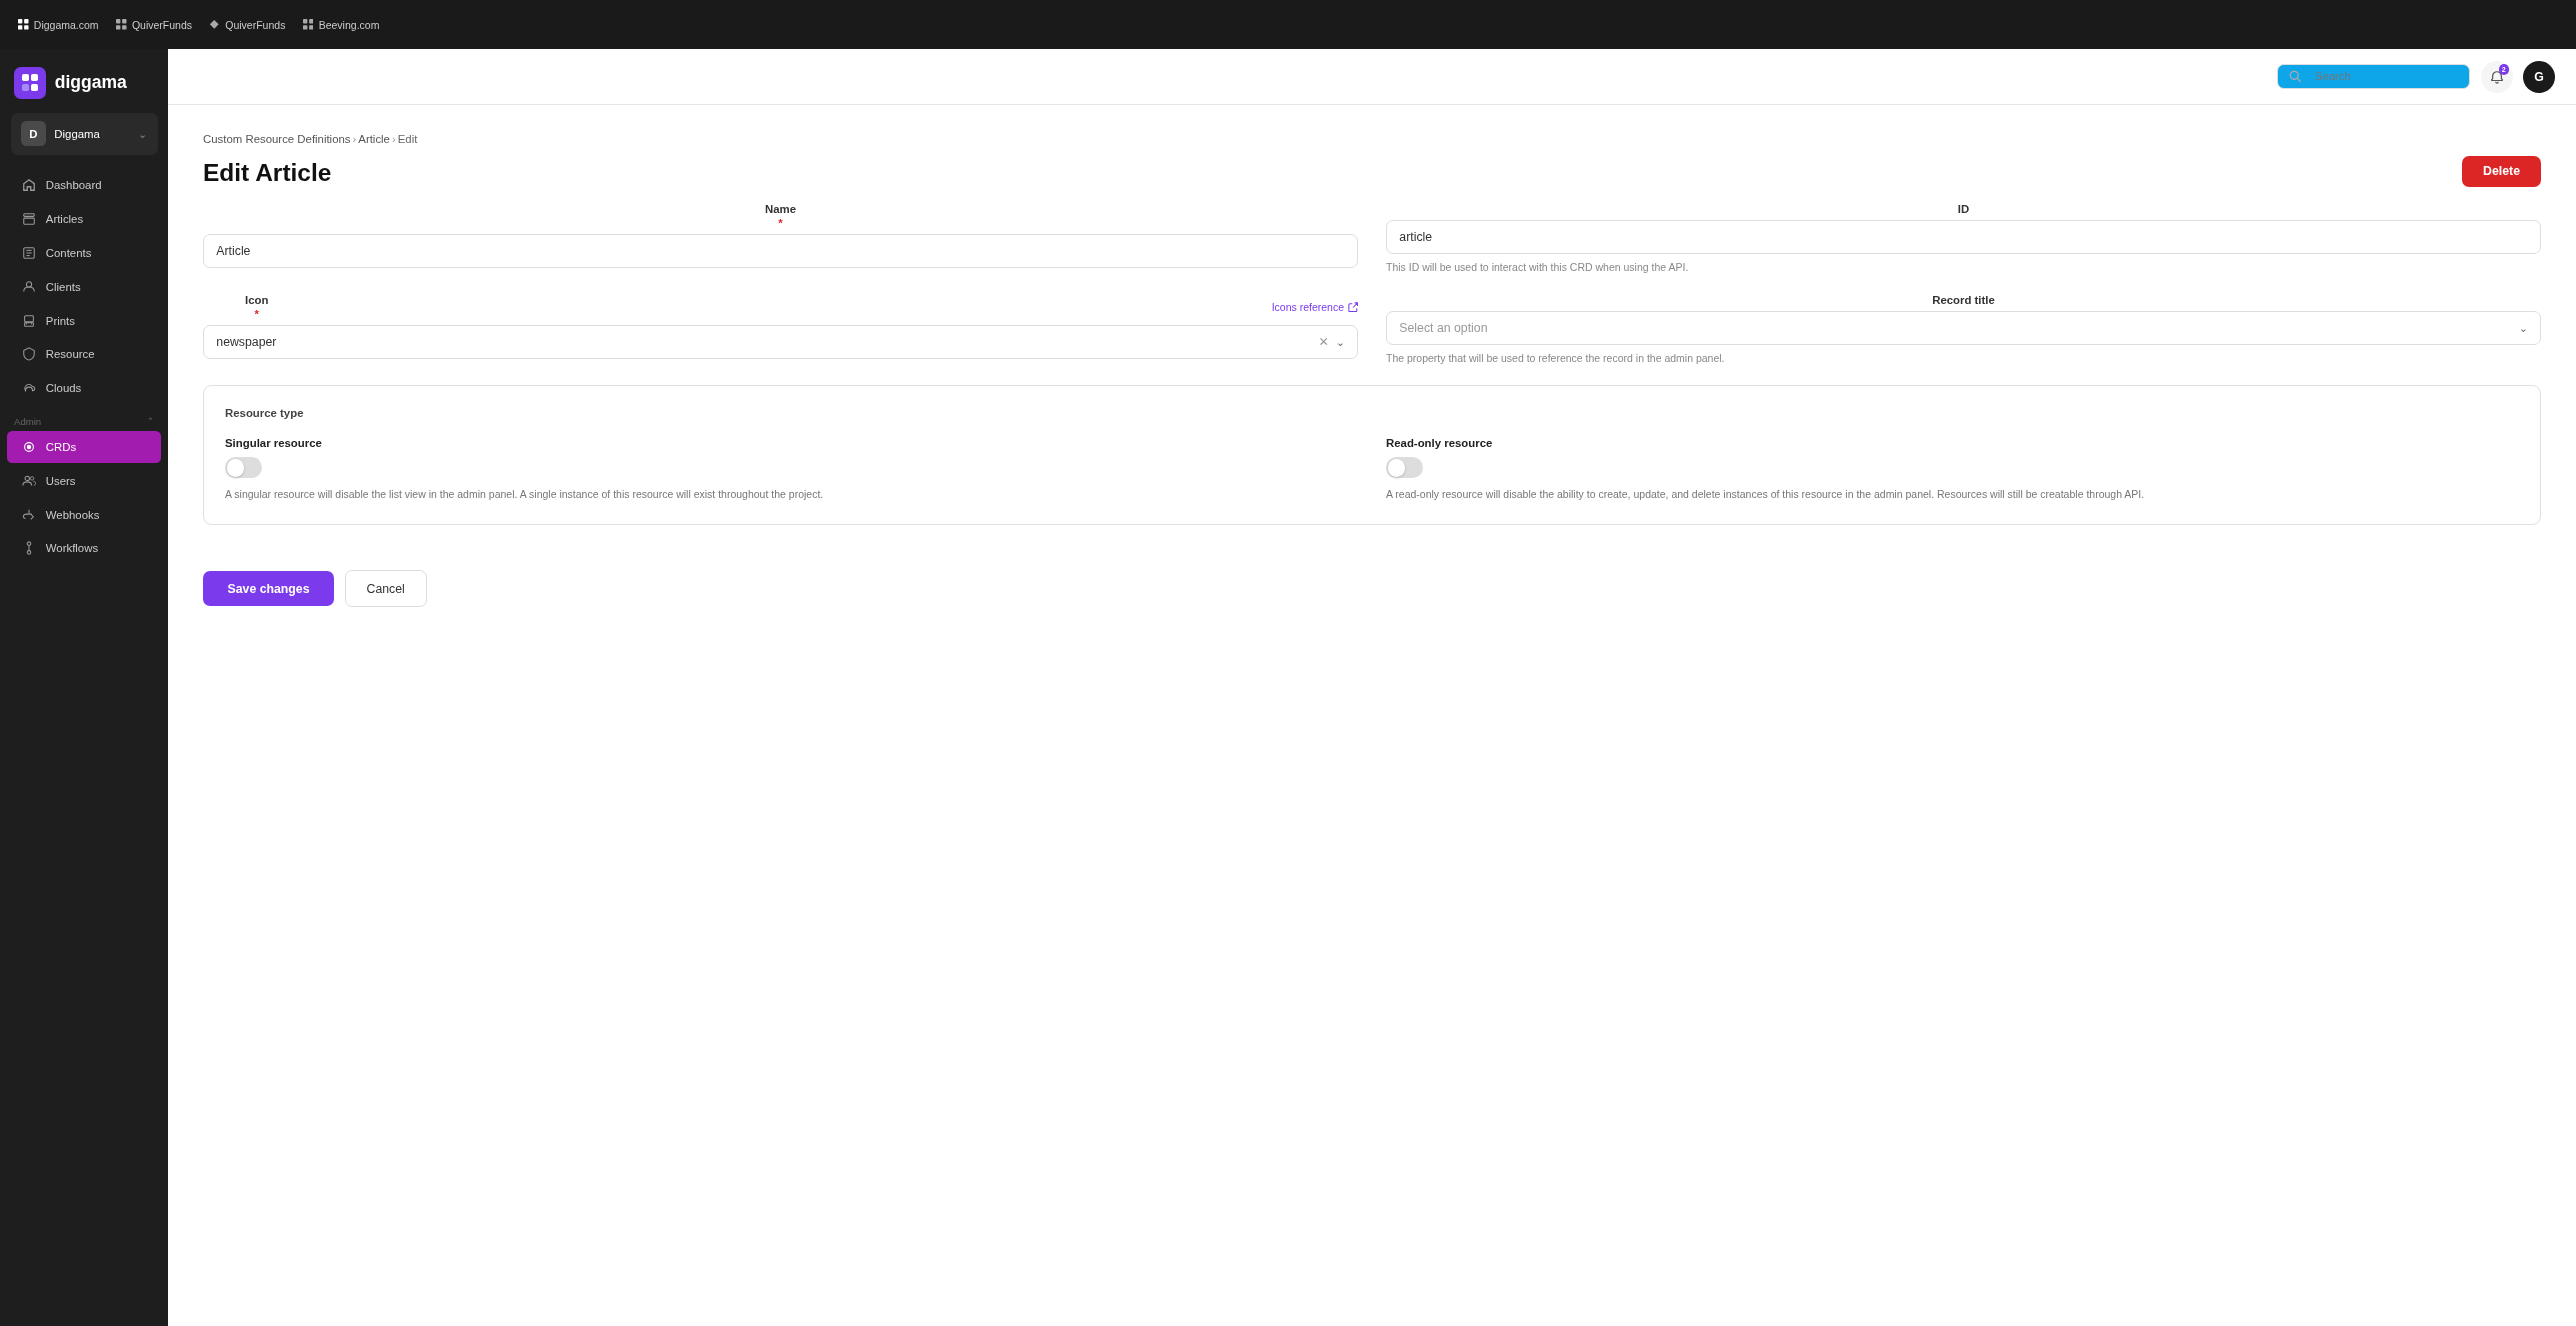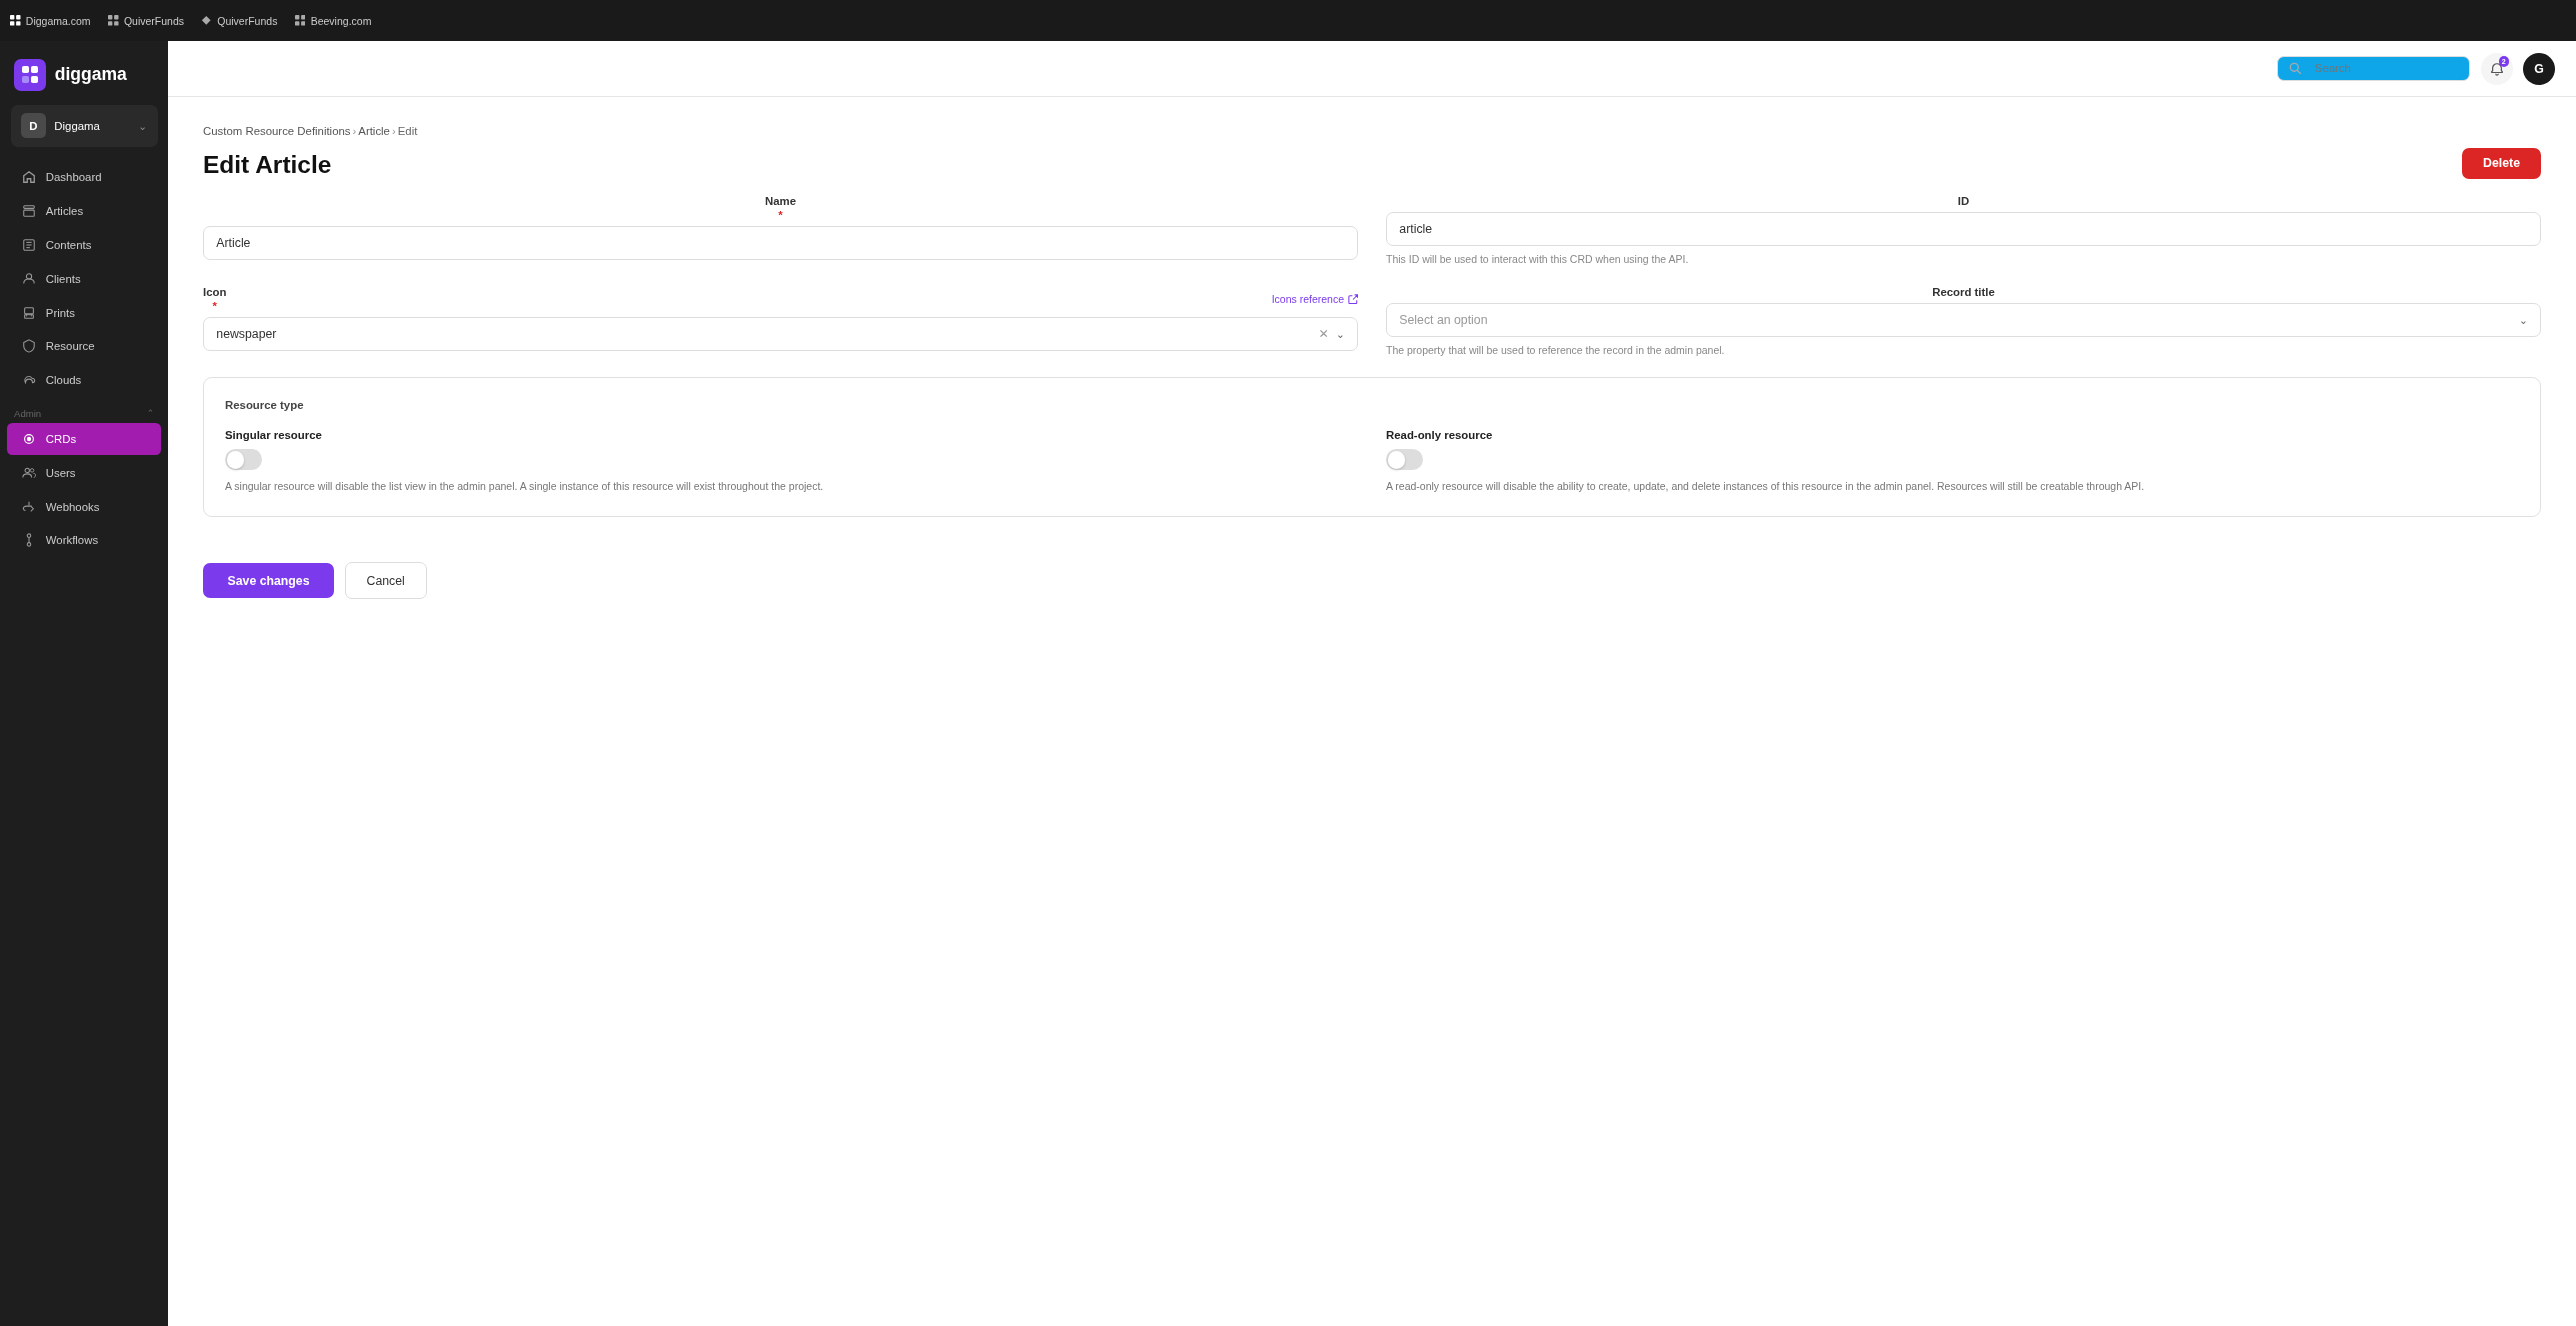--- a/index.html
+++ b/index.html
@@ -1,19 +1,19 @@
 <!DOCTYPE html>
 <html style="font-size:14px"><head>
   <meta charset="utf-8">
   <style>
     * { box-sizing: border-box; margin: 0; padding: 0; }
     body { font-family: -apple-system, BlinkMacSystemFont, 'Segoe UI', sans-serif; background: #f5f5f5; display: flex; flex-direction: column; height: 100vh; overflow: hidden; }
 
     
-    .topbar { background: #1a1a1a; color: #fff; display: flex; align-items: center; padding: 0 10px; height: 41px; gap: 17.5px; flex-shrink: 0; }
+    .topbar { background: #1a1a1a; color: #fff; display: flex; align-items: center; padding: 0 18px; height: 49px; gap: 17.5px; flex-shrink: 0; }
     .topbar-item { display: flex; align-items: center; gap: 5.3px; font-size: 10.5px; color: #ccc; cursor: pointer; }
 
     
     .layout { display: flex; flex: 1; overflow: hidden; }
 
     
     .sidebar { width: 168px; background: #1e1e1e; color: #fff; display: flex; flex-direction: column; flex-shrink: 0; overflow-y: auto; }
     .sidebar-logo { padding: 17.5px 14px 14px; display: flex; align-items: center; gap: 8.8px; }
     .logo-icon { width: 32px; height: 32px; background: #7c3aed; border-radius: 7px; display: flex; align-items: center; justify-content: center; }
     .logo-dots { display: grid; grid-template-columns: 1fr 1fr; gap: 2.6px; }
@@ -58,21 +58,21 @@
     .delete-btn { background: #dc2626; color: #fff; border: none; border-radius: 7px; padding: 8.8px 21px; font-size: 12.3px; font-weight: 600; cursor: pointer; }
 
     .form-row { display: grid; grid-template-columns: 1fr 1fr; gap: 28px; margin-bottom: 21px; }
     .form-group { display: flex; flex-direction: column; gap: 5.3px; }
     .form-label { font-size: 11.4px; font-weight: 600; color: #333; display: flex; align-items: center; gap: 1.8px; flex-direction: column; }
     .required-star { color: #dc2626; }
     .form-input { border: 0.9px solid #ddd; border-radius: 7px; padding: 8.8px 12.3px; font-size: 12.3px; color: #333; outline: none; background: #fff; }
     .form-hint { font-size: 10.5px; color: #888; margin-top: 1.8px; }
 
     .icon-reference-link { color: #7c3aed; font-size: 10.5px; display: flex; align-items: center; gap: 3.5px; text-decoration: none; cursor: pointer; }
-    .label-row { display: flex; align-items: center; justify-content: space-between; }
+    .label-row { display: flex; align-items: center; justify-content: space-between; margin-left: 42px; }
 
     .select-with-clear { border: 0.9px solid #ddd; border-radius: 7px; padding: 8.8px 12.3px; display: flex; align-items: center; justify-content: space-between; background: #fff; cursor: pointer; }
     .select-with-clear .value { font-size: 12.3px; color: #333; flex: 1; }
     .select-actions { display: flex; align-items: center; gap: 7px; }
     .clear-btn { color: #999; cursor: pointer; font-size: 12.3px; line-height: 1; background: none; border: none; padding: 0; }
     .chevron-down { color: #666; font-size: 10.5px; }
 
     .select-input { border: 0.9px solid #ddd; border-radius: 7px; padding: 8.8px 12.3px; font-size: 12.3px; color: #999; display: flex; align-items: center; justify-content: space-between; cursor: pointer; background: #fff; }
     .select-input .placeholder { color: #999; }
 

